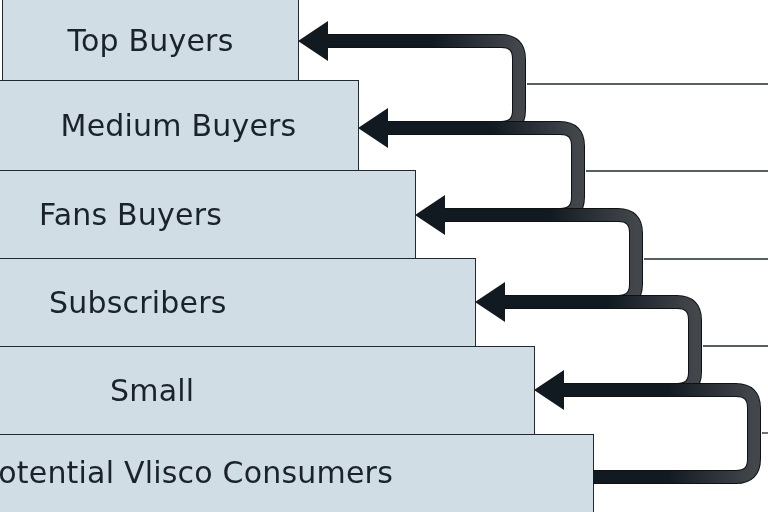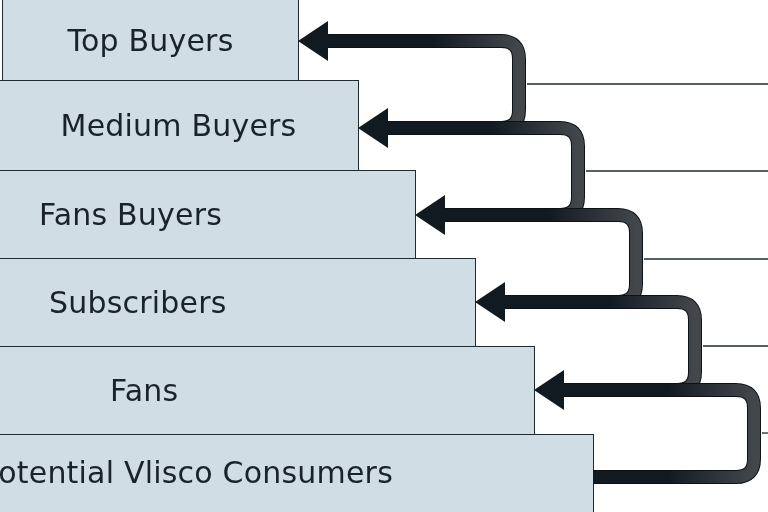--- a/index.html
+++ b/index.html
@@ -23,21 +23,21 @@
   <div class="tier" style="left:-2px; top:80px; width:361px; height:91px;">
     <span>Medium Buyers</span>
   </div>
   <div class="tier" style="left:-2px; top:170px; width:418px; height:89px; justify-content:flex-start; padding-left:40px;">
     <span>Fans Buyers</span>
   </div>
   <div class="tier" style="left:-2px; top:258px; width:478px; height:89px; justify-content:flex-start; padding-left:50px;">
     <span>Subscribers</span>
   </div>
   <div class="tier" style="left:-2px; top:346px; width:537px; height:89px; justify-content:flex-start; padding-left:111px;">
-    <span>Fans</span>
+    <span>Small</span>
   </div>
   <div class="tier" style="left:-2px; top:434px; width:596px; height:82px; justify-content:flex-end; padding-right:200px; padding-bottom:6px;">
     <span>Potential Vlisco Consumers</span>
   </div>
 
   <svg id="flow-svg" width="768" height="512" viewBox="0 0 768 512">
     <defs>
       <linearGradient id="armGrad" x1="0" y1="0" x2="1" y2="0">
         <stop offset="0" stop-color="#121a21"></stop>
         <stop offset="0.55" stop-color="#121a21"></stop>

